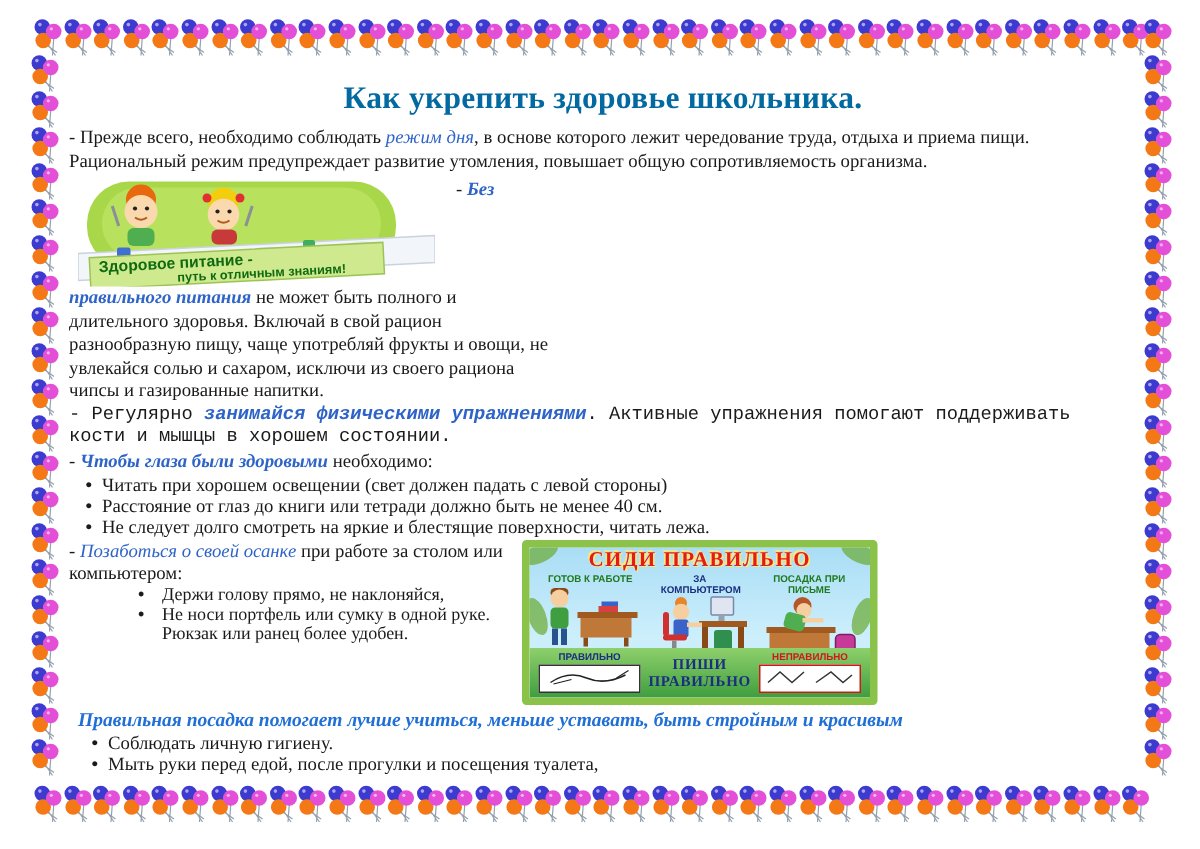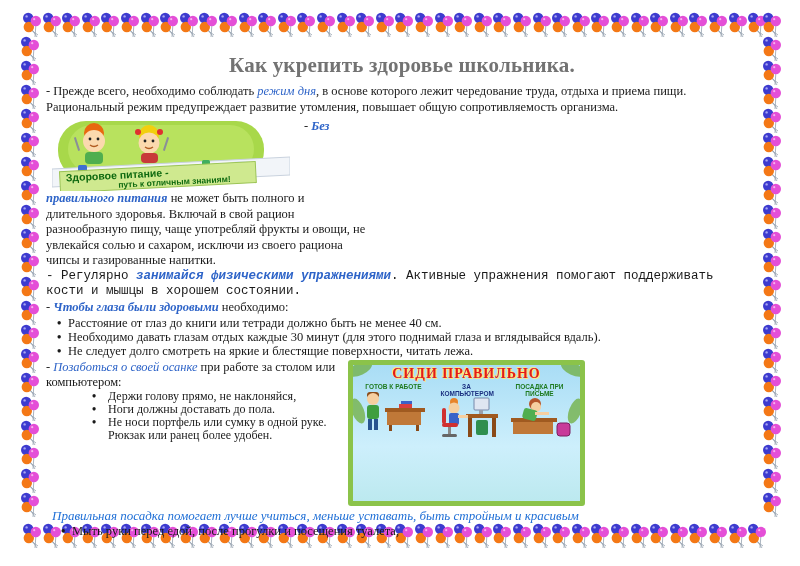--- a/index.html
+++ b/index.html
@@ -8,21 +8,21 @@
     background:#ffffff; font-family:"Liberation Serif", serif; color:#1a1a1a;
   }
   
   #balloon-border { position:absolute; inset:0; pointer-events:none; }
   .cluster { position:absolute; width:20px; height:27px; }
   .cluster svg { display:block; }
   
   .content { position:absolute; left:46px; top:52px; width:712px; }
   h1.page-title {
     margin:0 0 6px 0; text-align:center; font-size:21px; line-height:26px;
-    font-weight:bold; color:#737373; letter-spacing:.2px;
+    font-weight:bold; color:#0369a1; letter-spacing:.2px;
   }
   p.body { margin:0; font-size:12.5px; line-height:15.5px; }
   .hl { color:#2e64c8; font-style:italic; }
   .hl.b { font-weight:bold; }
   
   .nutri-row { margin-top:4px; min-height:74px; display:flow-root; }
   .eat-img { float:left; width:238px; height:72px; margin:0 14px 0 6px; }
   .nutri-text { margin-left:258px; width:326px; font-size:12.5px; line-height:15px; }
   .exercise { margin-top:2px;font-family:Liberation Mono, monospace; }
   .eyes-head { margin-top:1px; }
@@ -34,21 +34,21 @@
   ul.eyes-list li:before { left:-11px; }
   
   .posture-row { margin-top:2px; display:flex; align-items:flex-start; }
   .posture-text { width:300px; flex:0 0 auto; }
   .posture-text p.body { line-height:14.5px; }
   ul.posture-list { padding-left:62px; }
   ul.posture-list li { line-height:12.9px; font-size:12px; }
   ul.posture-list li:before { left:-16px; }
   
   .poster {
-    box-sizing:border-box; width:237px; height:146px; margin-left:2px; flex:0 0 auto;
+    box-sizing:border-box; width:237px; height:110px; margin-left:2px; flex:0 0 auto;
     border:5px solid #8bc34a; border-radius:3px; position:relative; overflow:hidden;
     background:linear-gradient(180deg,#a9ddf5 0%, #cdeffc 60%, #bce9ef 100%);
     font-family:"Liberation Sans", sans-serif;
   }
   .leaf { position:absolute; width:26px; height:12px; border-radius:50%; background:#6fae3c; opacity:.75; }
   .leaf.l1 { left:-6px; top:-2px; transform:rotate(-25deg); }
   .leaf.l2 { right:-6px; top:-2px; transform:rotate(25deg); }
   .leaf.l3 { left:-8px; top:40px; transform:rotate(70deg); }
   .leaf.l4 { right:-8px; top:40px; transform:rotate(-70deg); }
   .poster-title {
@@ -68,21 +68,21 @@
   .band-cell { width:70px; text-align:center; }
   .band-label { font-size:6.5px; font-weight:bold; line-height:8px; }
   .band-label.navy { color:#1a2f80; } .band-label.red { color:#d01818; }
   .hand-box { width:66px; height:17px; background:#fff; border:1px solid #333; margin:0 auto; }
   .hand-box.red { border-color:#d01818; }
   .write-correct {
     width:76px; text-align:center; color:#1a2f80; font-weight:bold;
     font-family:"Liberation Serif", serif; font-size:10px; line-height:11px; letter-spacing:.5px;
   }
   
-  .benefit { margin:3px 0 0 6px; color:#1f6fd6; font-weight:normal; font-style:italic; font-size:13px; line-height:14px; }
+  .benefit { margin:3px 0 0 6px; color:#1f6fd6; font-weight:bold; font-style:italic; font-size:13px; line-height:14px; }
   .infection { line-height:14px; }
   ul.hygiene-list { padding-left:26px; }
   ul.hygiene-list li { line-height:14.2px; }
   ul.hygiene-list li:before { left:-11px; }
 </style>
 </head>
 <body>
 
 <div id="balloon-border">
     <div class="cluster" style="left: 22px; top: 12px;">
@@ -1306,31 +1306,30 @@
       </svg>
     </div>
     <p class="body nutri-text"><span>- </span><span class="hl b">Без правильного питания</span><span> не может быть полного и длительного здоровья. Включай в свой рацион разнообразную пищу, чаще употребляй фрукты и овощи, не увлекайся солью и сахаром, исключи из своего рациона чипсы и газированные напитки.</span></p>
   </div>
 
   <p class="body exercise"><span>- Регулярно </span><span class="hl b">занимайся физическими упражнениями</span><span>. Активные упражнения помогают поддерживать кости и мышцы в хорошем состоянии.</span></p>
 
   <p class="body eyes-head"><span>- </span><span class="hl b">Чтобы глаза были здоровыми</span><span> необходимо:</span></p>
 
   <ul class="plain eyes-list">
+    <li>Читать при хорошем освещении (свет должен падать с левой стороны)</li>
     <li>Расстояние от глаз до книги или тетради должно быть не менее 40 см.</li>
-    <li>Необходимо давать глазам отдых каждые 30 минут (для этого поднимай глаза и вглядывайся вдаль).</li>
     <li>Не следует долго смотреть на яркие и блестящие поверхности, читать лежа.</li>
   </ul>
 
   <div class="posture-row">
     <div class="posture-text">
       <p class="body"><span>- </span><span class="hl">Позаботься о своей осанке</span><span> при работе за столом или компьютером:</span></p>
       <ul class="plain posture-list">
         <li>Держи голову прямо, не наклоняйся,</li>
-        <li>Ноги должны доставать до пола.</li>
         <li>Не носи портфель или сумку в одной руке. Рюкзак или ранец более удобен.</li>
       </ul>
     </div>
 
     <div class="poster">
       <div class="leaf l1"></div>
       <div class="leaf l2"></div>
       <div class="leaf l3"></div>
       <div class="leaf l4"></div>
       <div class="poster-title">СИДИ ПРАВИЛЬНО</div>
@@ -1376,23 +1375,45 @@
             <rect x="6" y="21" width="46" height="4" fill="#a05a20"></rect>
             <rect x="8" y="25" width="40" height="12" fill="#c07838"></rect>
             <circle cx="30" cy="7" r="6" fill="#b5562a"></circle>
             <circle cx="31" cy="10" r="5" fill="#f6cfa0"></circle>
             <rect x="18" y="12" width="14" height="11" rx="3" fill="#4fae4f" transform="rotate(15 25 17)"></rect>
             <rect x="30" y="15" width="14" height="3" fill="#f6cfa0"></rect>
             <rect x="52" y="26" width="13" height="13" rx="3" fill="#c83a9a" stroke="#7a1f60"></rect>
           </svg>
         </div>
       </div>
+      <div class="poster-band">
+        <div class="band-cell">
+          <div class="band-label navy">ПРАВИЛЬНО</div>
+          <div class="hand-box">
+            <svg width="64" height="15" viewBox="0 0 64 15">
+              <path d="M6 11 Q18 3 30 8 T56 6" stroke="#222" stroke-width="1" fill="none"></path>
+              <path d="M8 12 L20 9 M50 8 L58 3" stroke="#222" stroke-width="0.8" fill="none"></path>
+            </svg>
+          </div>
+        </div>
+        <div class="write-correct">ПИШИ ПРАВИЛЬНО</div>
+        <div class="band-cell">
+          <div class="band-label red">НЕПРАВИЛЬНО</div>
+          <div class="hand-box red">
+            <svg width="64" height="15" viewBox="0 0 64 15">
+              <path d="M4 11 L12 4 L20 11 L28 4" stroke="#333" stroke-width="1" fill="none"></path>
+              <path d="M36 11 L46 4 L54 11 L60 6" stroke="#333" stroke-width="1" fill="none"></path>
+            </svg>
+          </div>
+        </div>
+      </div>
     </div>
   </div>
 
   <p class="benefit">Правильная посадка помогает лучше учиться, меньше уставать, быть стройным и красивым</p>
 
   <ul class="plain hygiene-list">
+    <li>Соблюдать личную гигиену.</li>
     <li>Мыть руки перед едой, после прогулки и посещения туалета,</li>
 
   </ul>
 
 </div>
 
 </body></html>

